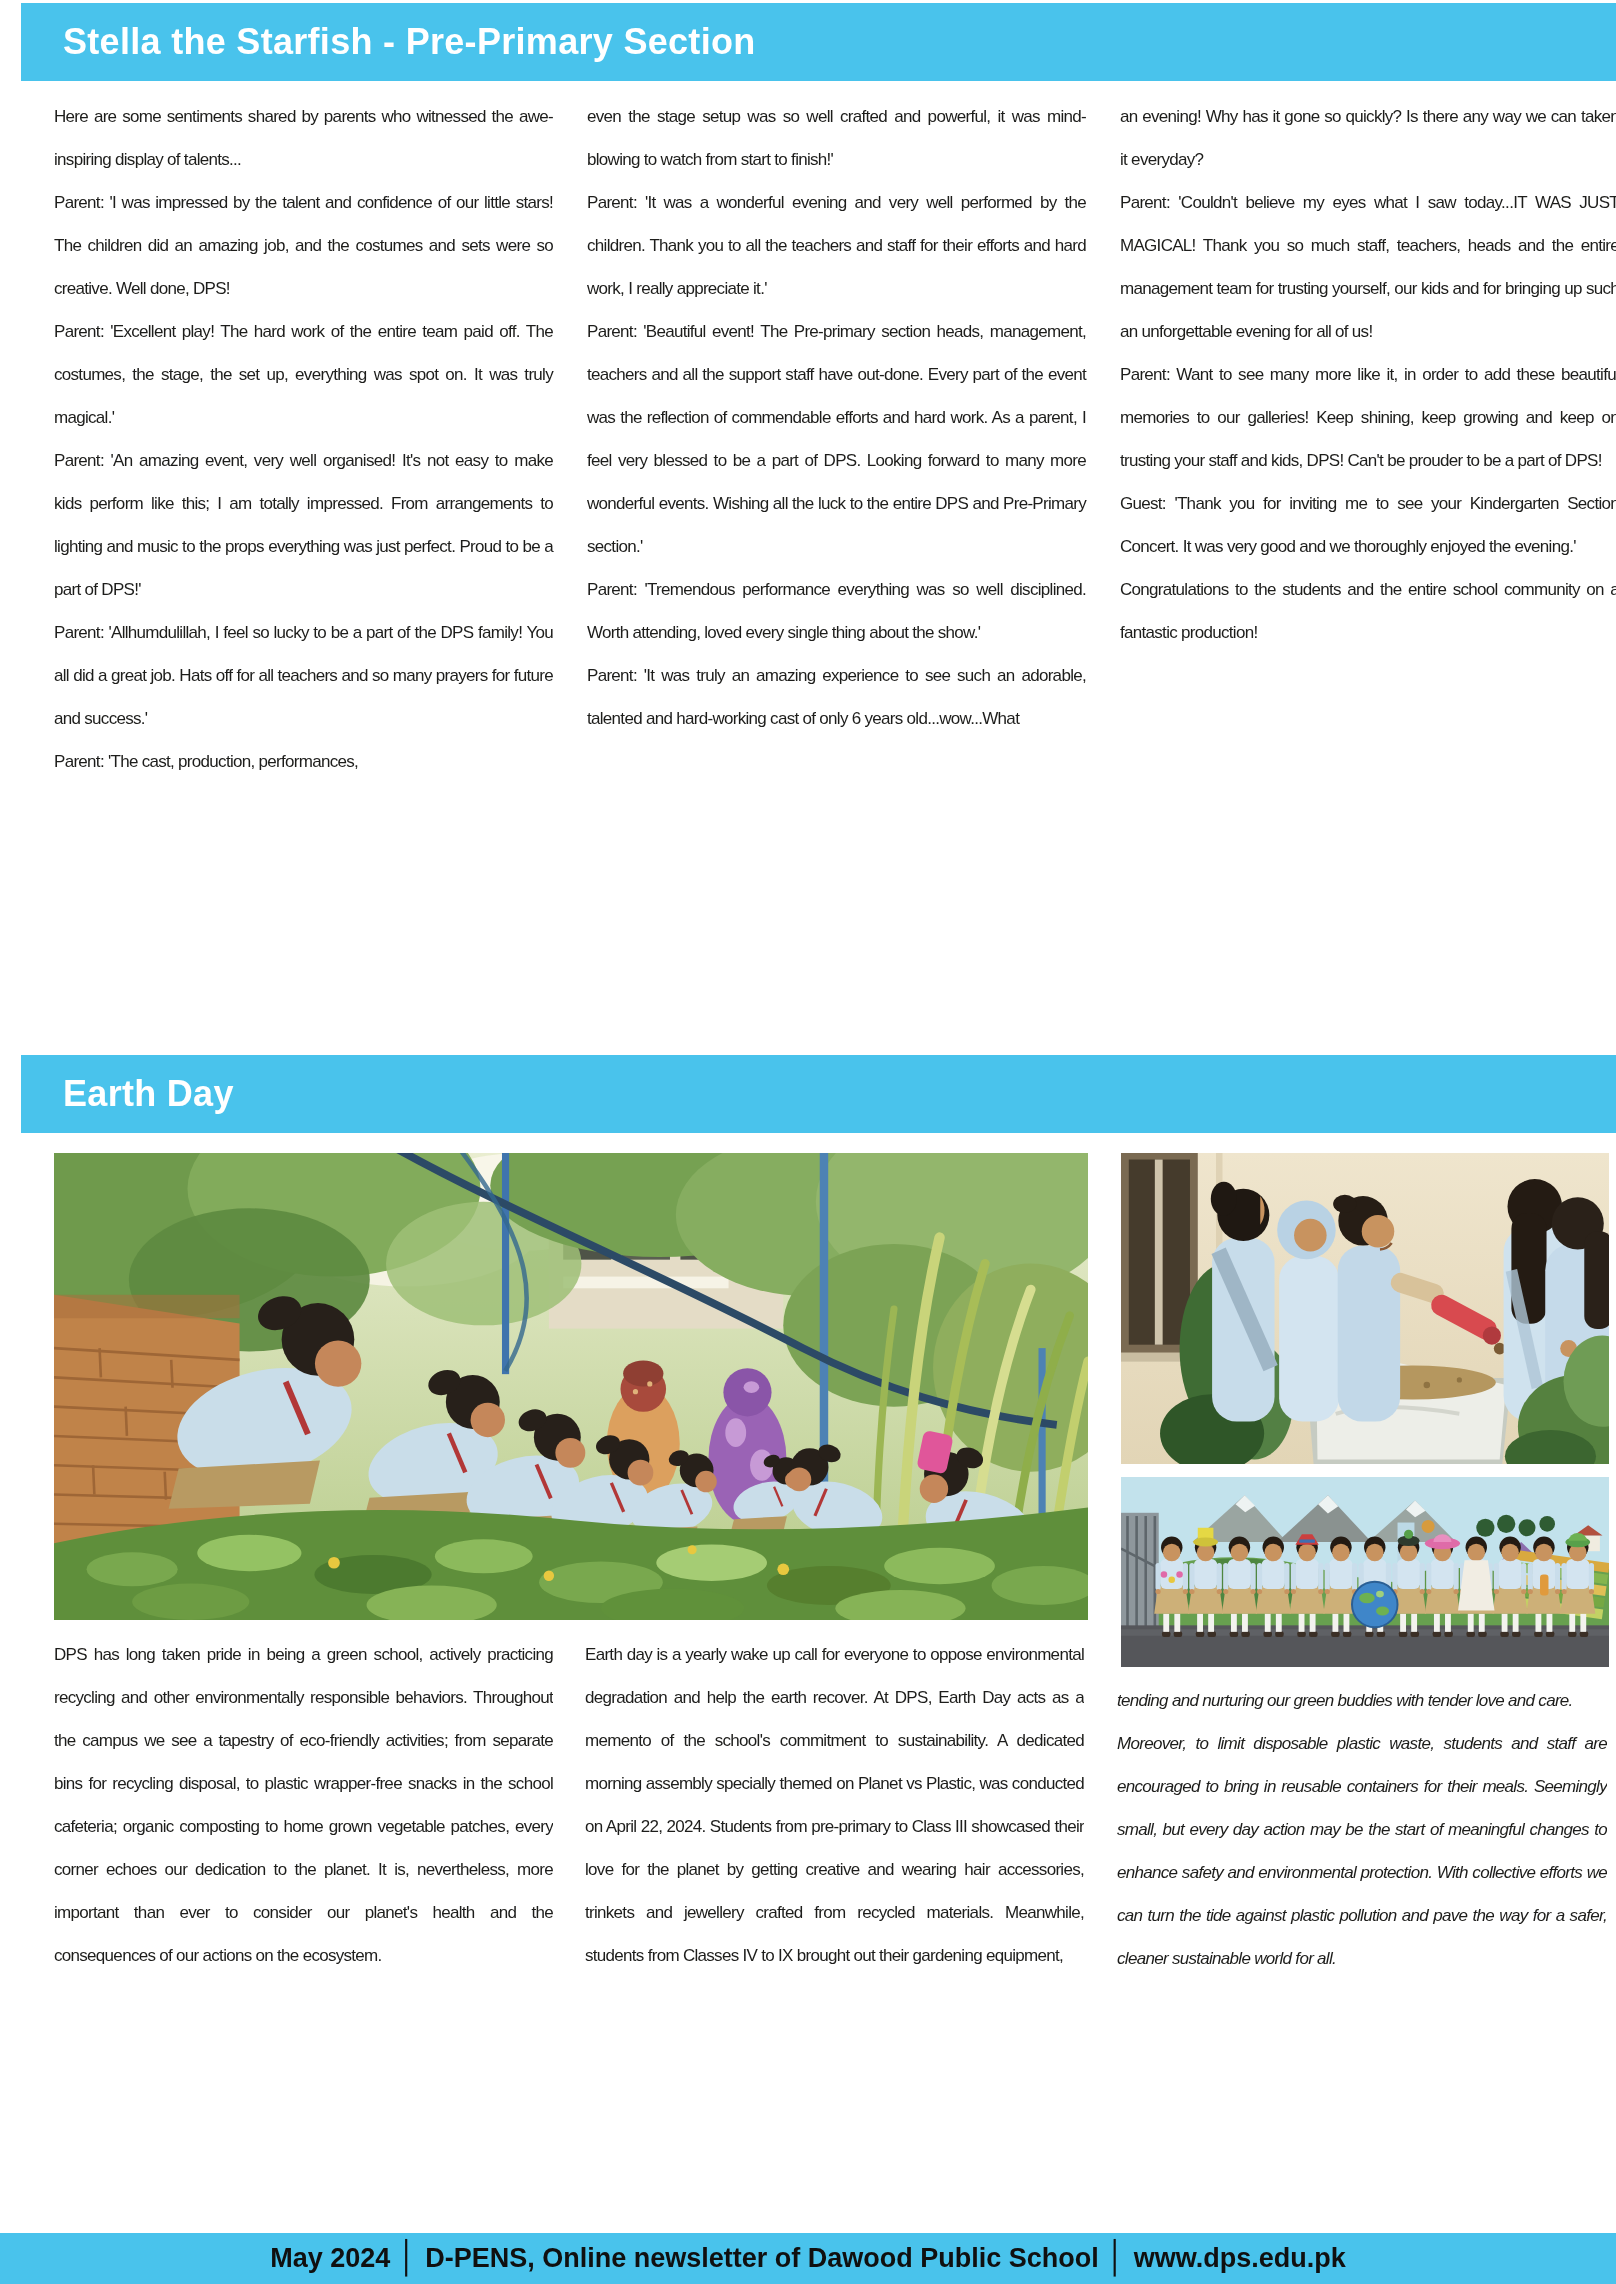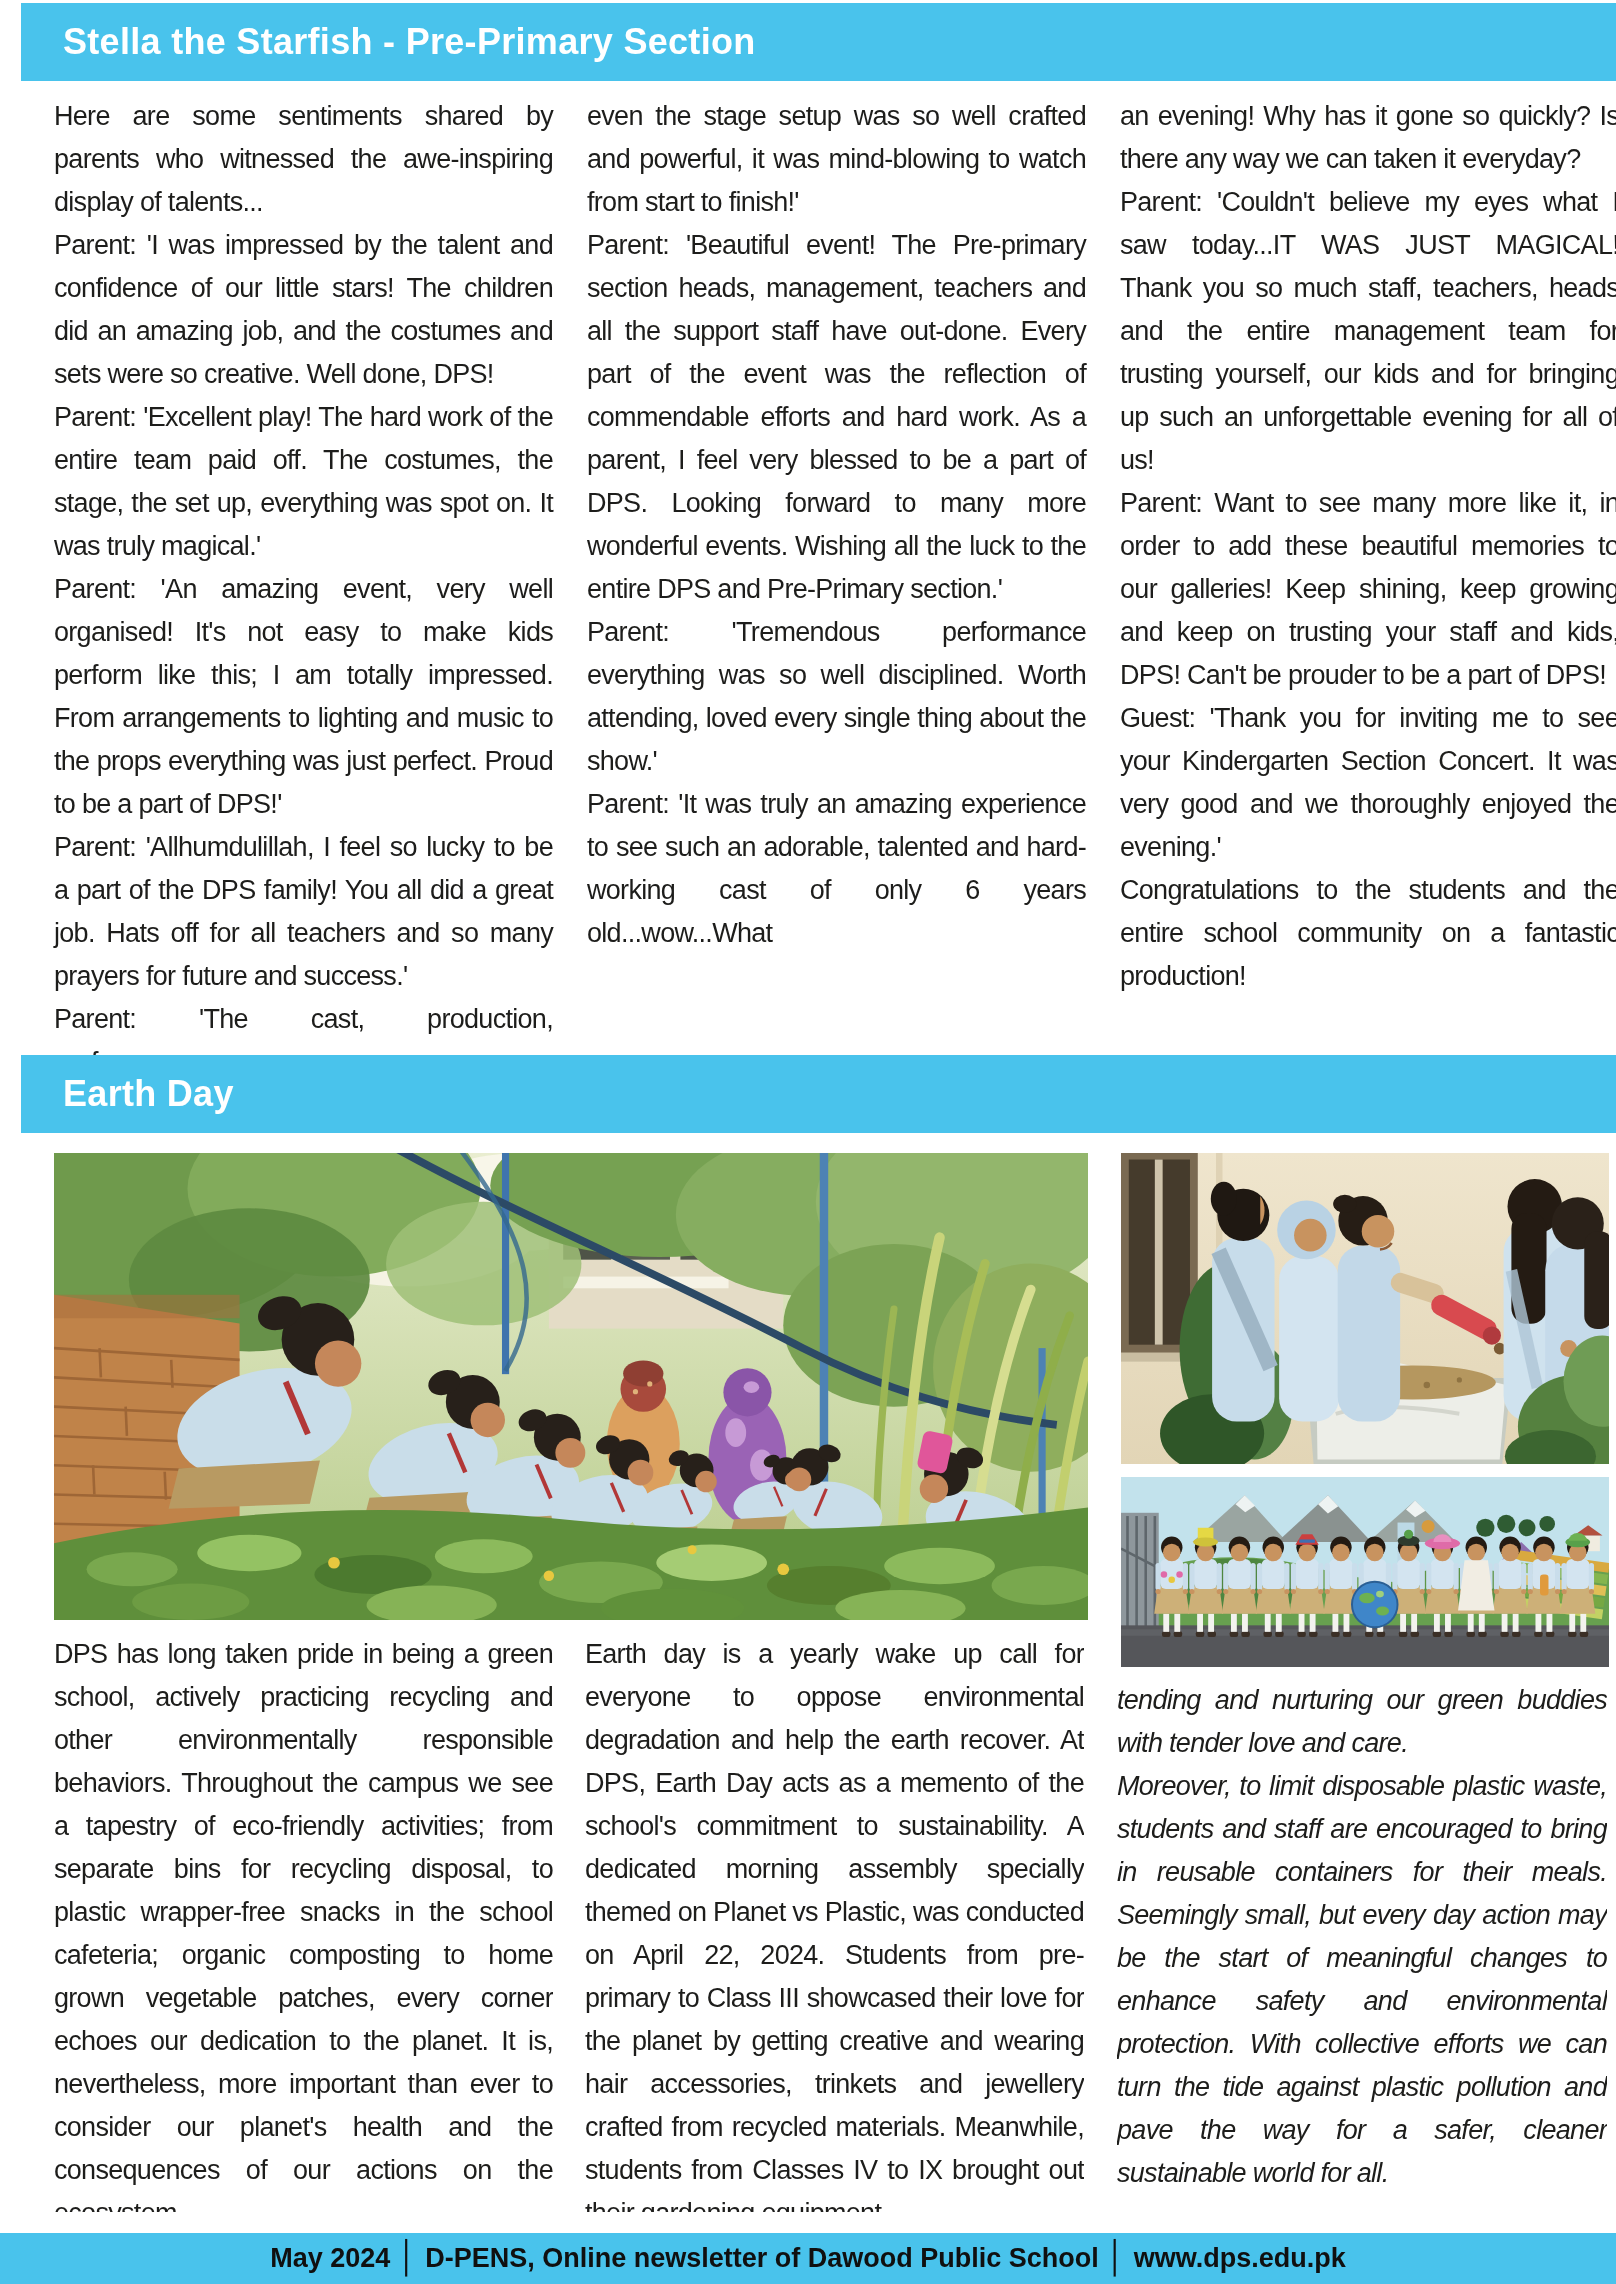--- a/index.html
+++ b/index.html
@@ -29,21 +29,21 @@
     padding-left:33px; padding-right:23px;
   }
   .stella-columns {
     margin-top:14.3px;
     height:960px;
     overflow:hidden;
   }
   .col { width:499px; flex:0 0 auto; }
   .col p {
     margin:0;
-    font-size:27px;
+    font-size:17px;
     line-height:43px;
     letter-spacing:-0.7px;
     text-align:justify;
   }
   .earth-section { position:relative; height:1102px; }
   .photo {
     position:absolute; margin:0; padding:0;
     overflow:hidden; background:#dfe5d2;
   }
   .photo svg { display:block; width:100%; height:100%; }
@@ -78,20 +78,21 @@
     <div class="col">
       <p>Here are some sentiments shared by parents who witnessed the awe-inspiring display of talents...</p>
       <p>Parent: 'I was impressed by the talent and confidence of our little stars! The children did an amazing job, and the costumes and sets were so creative. Well done, DPS!</p>
       <p>Parent: 'Excellent play! The hard work of the entire team paid off. The costumes, the stage, the set up, everything was spot on. It was truly magical.'</p>
       <p>Parent: 'An amazing event, very well organised! It's not easy to make kids perform like this; I am totally impressed. From arrangements to lighting and music to the props everything was just perfect. Proud to be a part of DPS!'</p>
       <p>Parent: 'Allhumdulillah, I feel so lucky to be a part of the DPS family! You all did a great job. Hats off for all teachers and so many prayers for future and success.'</p>
       <p>Parent: 'The cast, production, performances,</p>
     </div>
     <div class="col">
       <p>even the stage setup was so well crafted and powerful, it was mind-blowing to watch from start to finish!'</p>
+      <p>Parent: 'It was a wonderful evening and very well performed by the children. Thank you to all the teachers and staff for their efforts and hard work, I really appreciate it.'</p>
       <p>Parent: 'Beautiful event! The Pre-primary section heads, management, teachers and all the support staff have out-done. Every part of the event was the reflection of commendable efforts and hard work. As a parent, I feel very blessed to be a part of DPS. Looking forward to many more wonderful events. Wishing all the luck to the entire DPS and Pre-Primary section.'</p>
       <p>Parent: 'Tremendous performance everything was so well disciplined. Worth attending, loved every single thing about the show.'</p>
       <p>Parent: 'It was truly an amazing experience to see such an adorable, talented and hard-working cast of only 6 years old...wow...What</p>
     </div>
     <div class="col">
       <p>an evening! Why has it gone so quickly? Is there any way we can taken it everyday?</p>
       <p>Parent: 'Couldn't believe my eyes what I saw today...IT WAS JUST MAGICAL! Thank you so much staff, teachers, heads and the entire management team for trusting yourself, our kids and for bringing up such an unforgettable evening for all of us!</p>
       <p>Parent: Want to see many more like it, in order to add these beautiful memories to our galleries! Keep shining, keep growing and keep on trusting your staff and kids, DPS! Can't be prouder to be a part of DPS!</p>
       <p>Guest: 'Thank you for inviting me to see your Kindergarten Section Concert. It was very good and we thoroughly enjoyed the evening.'</p>
       <p>Congratulations to the students and the entire school community on a fantastic production!</p>

